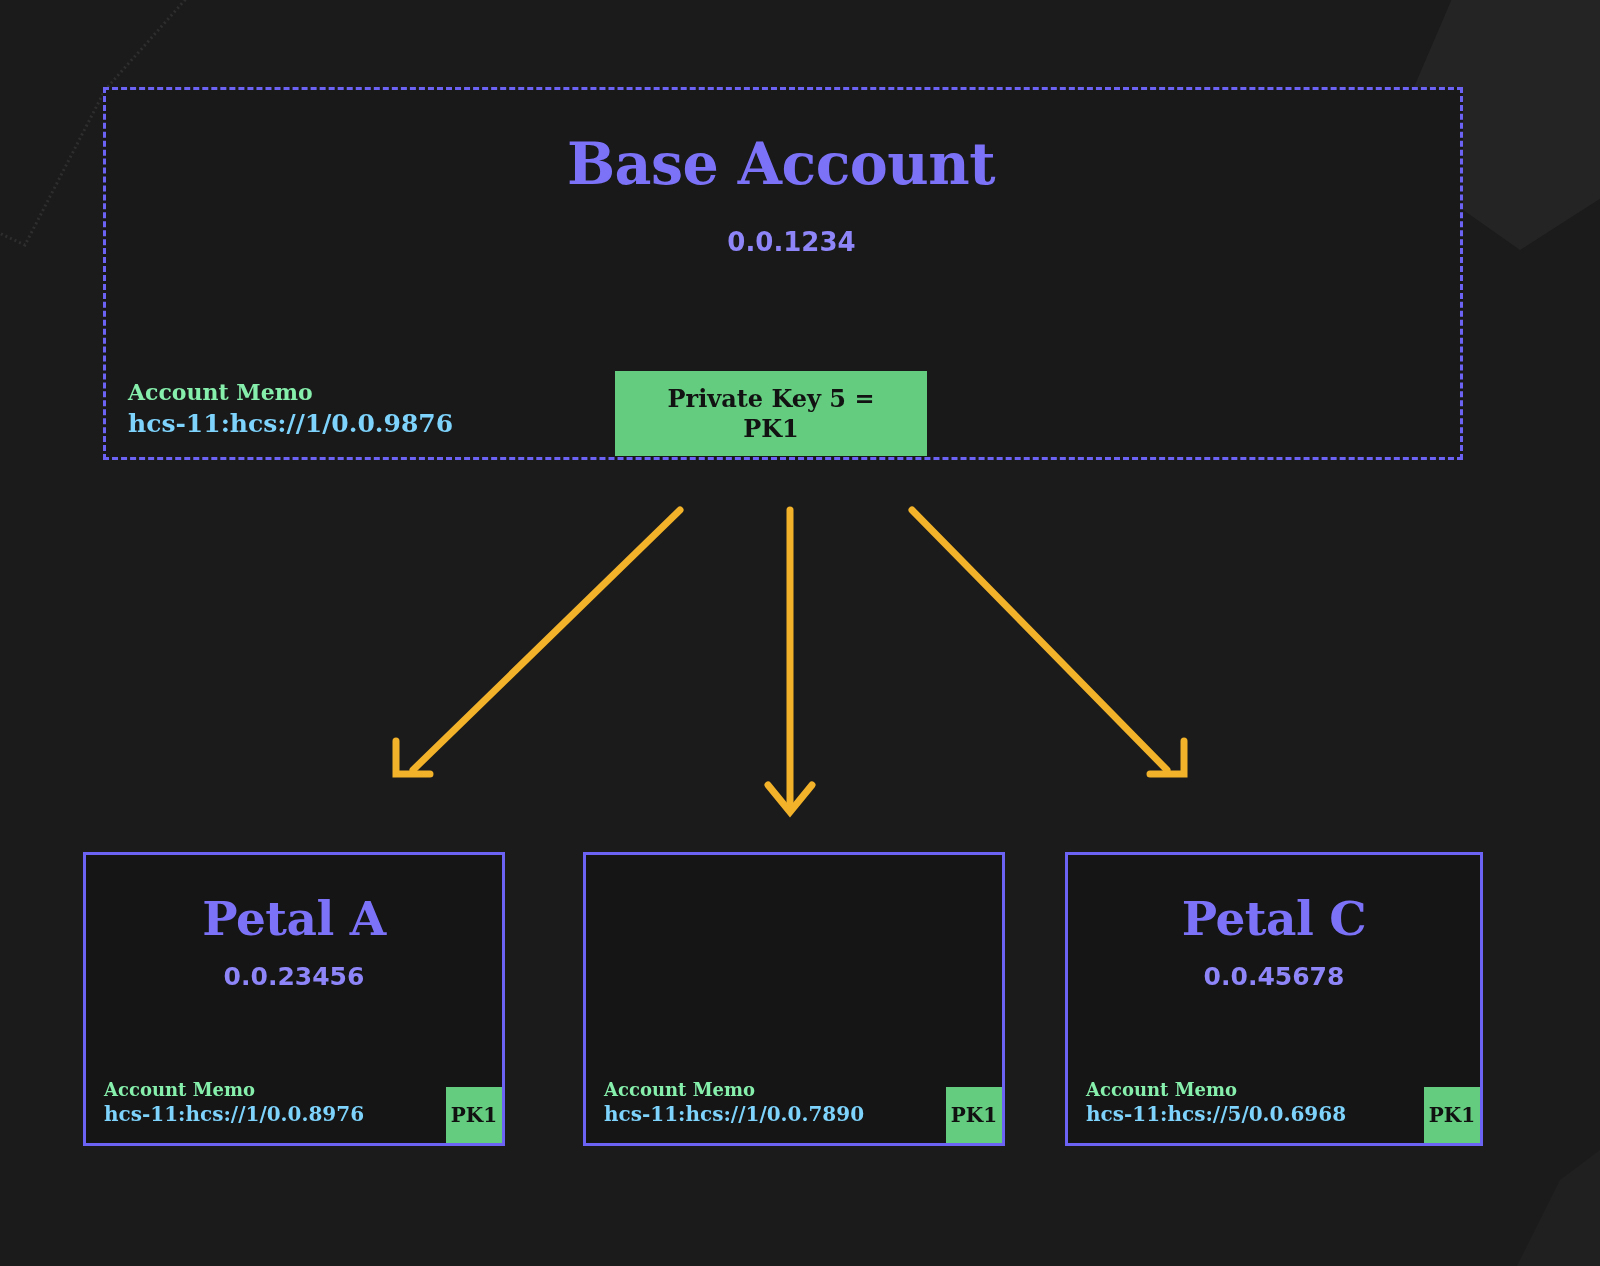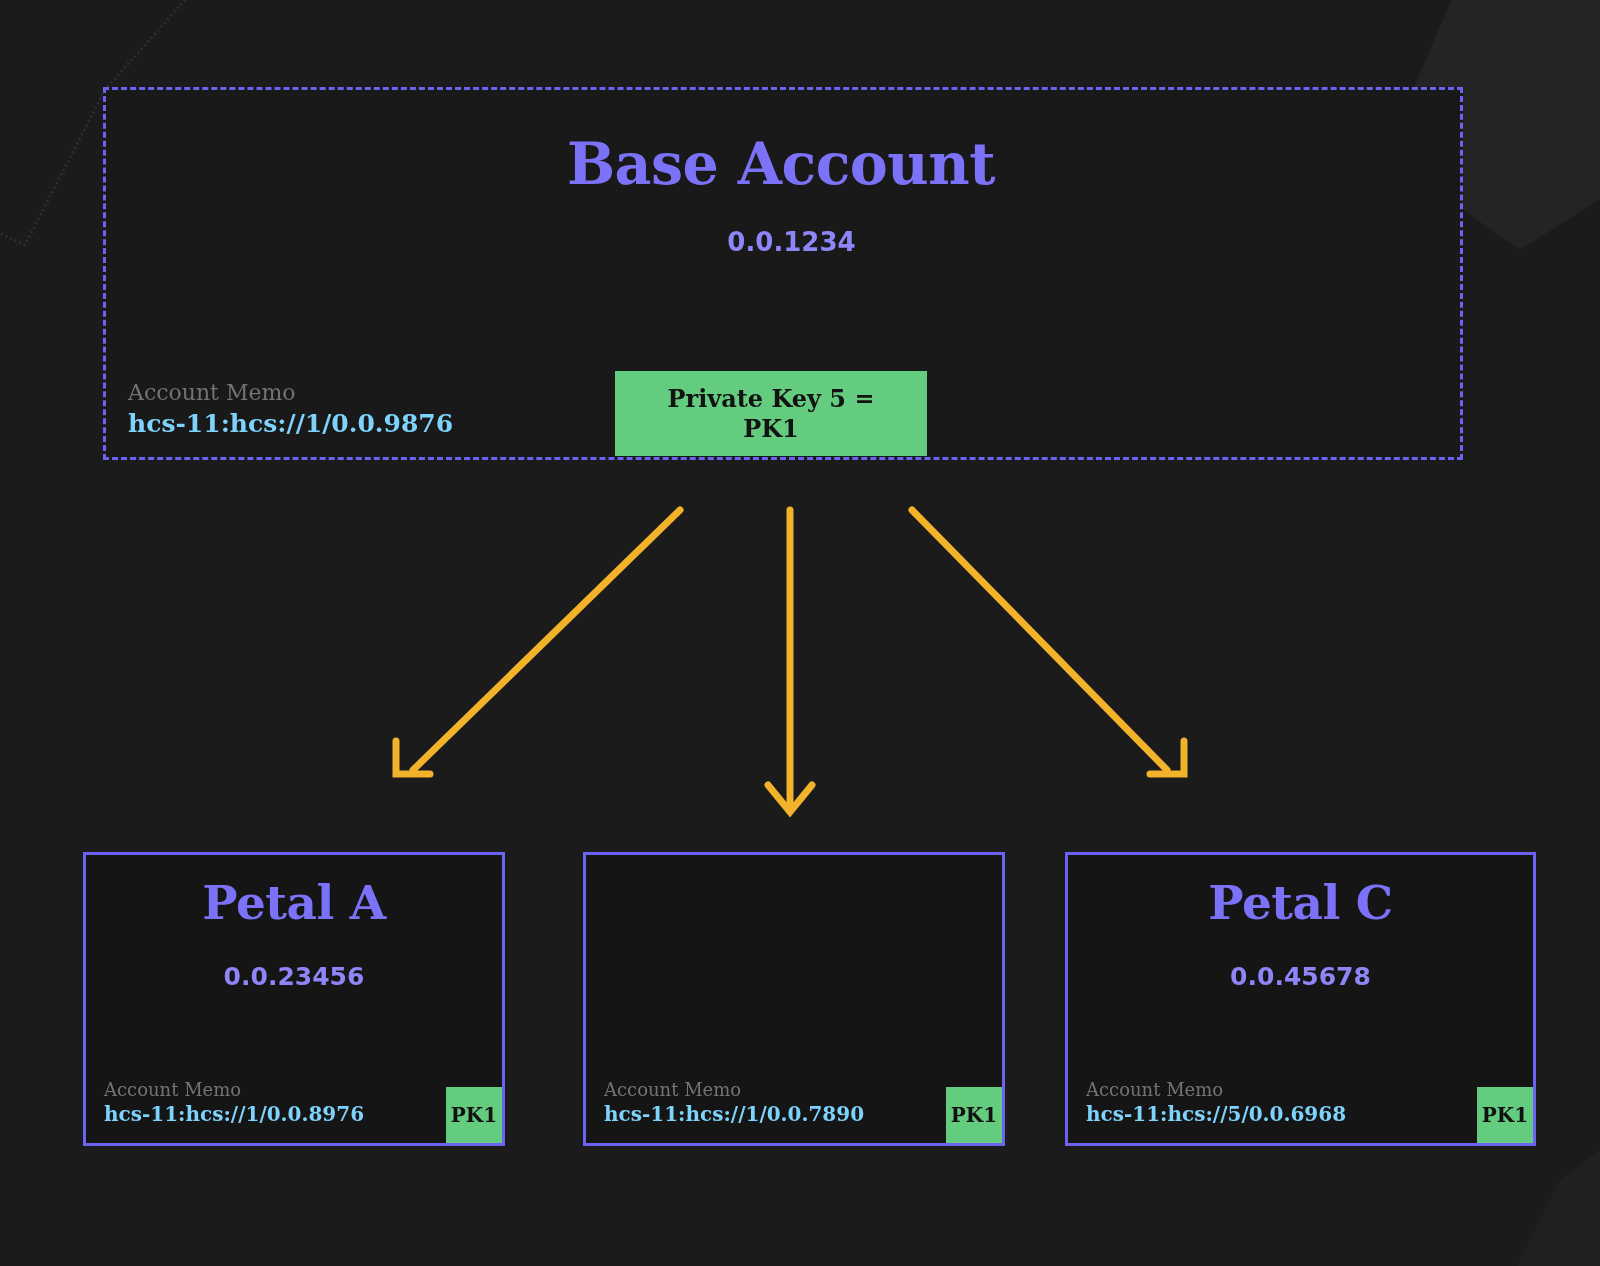--- a/index.html
+++ b/index.html
@@ -64,23 +64,23 @@
   .memo-block {
     position: absolute;
   }
 
   .base-account .memo-block {
     left: 22px;
     bottom: 18px;
   }
 
   .memo-label {
-    color: #737373;
+    color: #86efac;
     font-size: 22px;
-    font-weight: 400;
+    font-weight: 700;
     line-height: 1.35;
     font-family: "DejaVu Serif", "Liberation Serif", serif;
   }
 
   .memo-value {
     color: #7dd3fc;
     font-size: 25px;
     font-weight: 700;
     line-height: 1.25;
     font-family: "DejaVu Serif", "Liberation Serif", serif;
@@ -120,27 +120,27 @@
     position: absolute;
     top: 852px;
     width: 422px;
     height: 294px;
     border: 3px solid #6c63f5;
     background: #151515;
   }
 
   .petal-a { left: 83px; }
   .petal-b { left: 583px; width: 422px; }
-  .petal-c { left: 1065px; width: 471px; }
+  .petal-c { left: 1065px; width: 418px; }
 
   .petal-title {
     position: absolute;
     left: 0;
     right: 0;
-    top: 20px;
+    top: 36px;
     text-align: center;
     color: #7b72f7;
     font-size: 47px;
     font-weight: 700;
     letter-spacing: -0.5px;
     font-family: "DejaVu Serif", "Liberation Serif", serif;
   }
 
   .petal-id {
     position: absolute;

